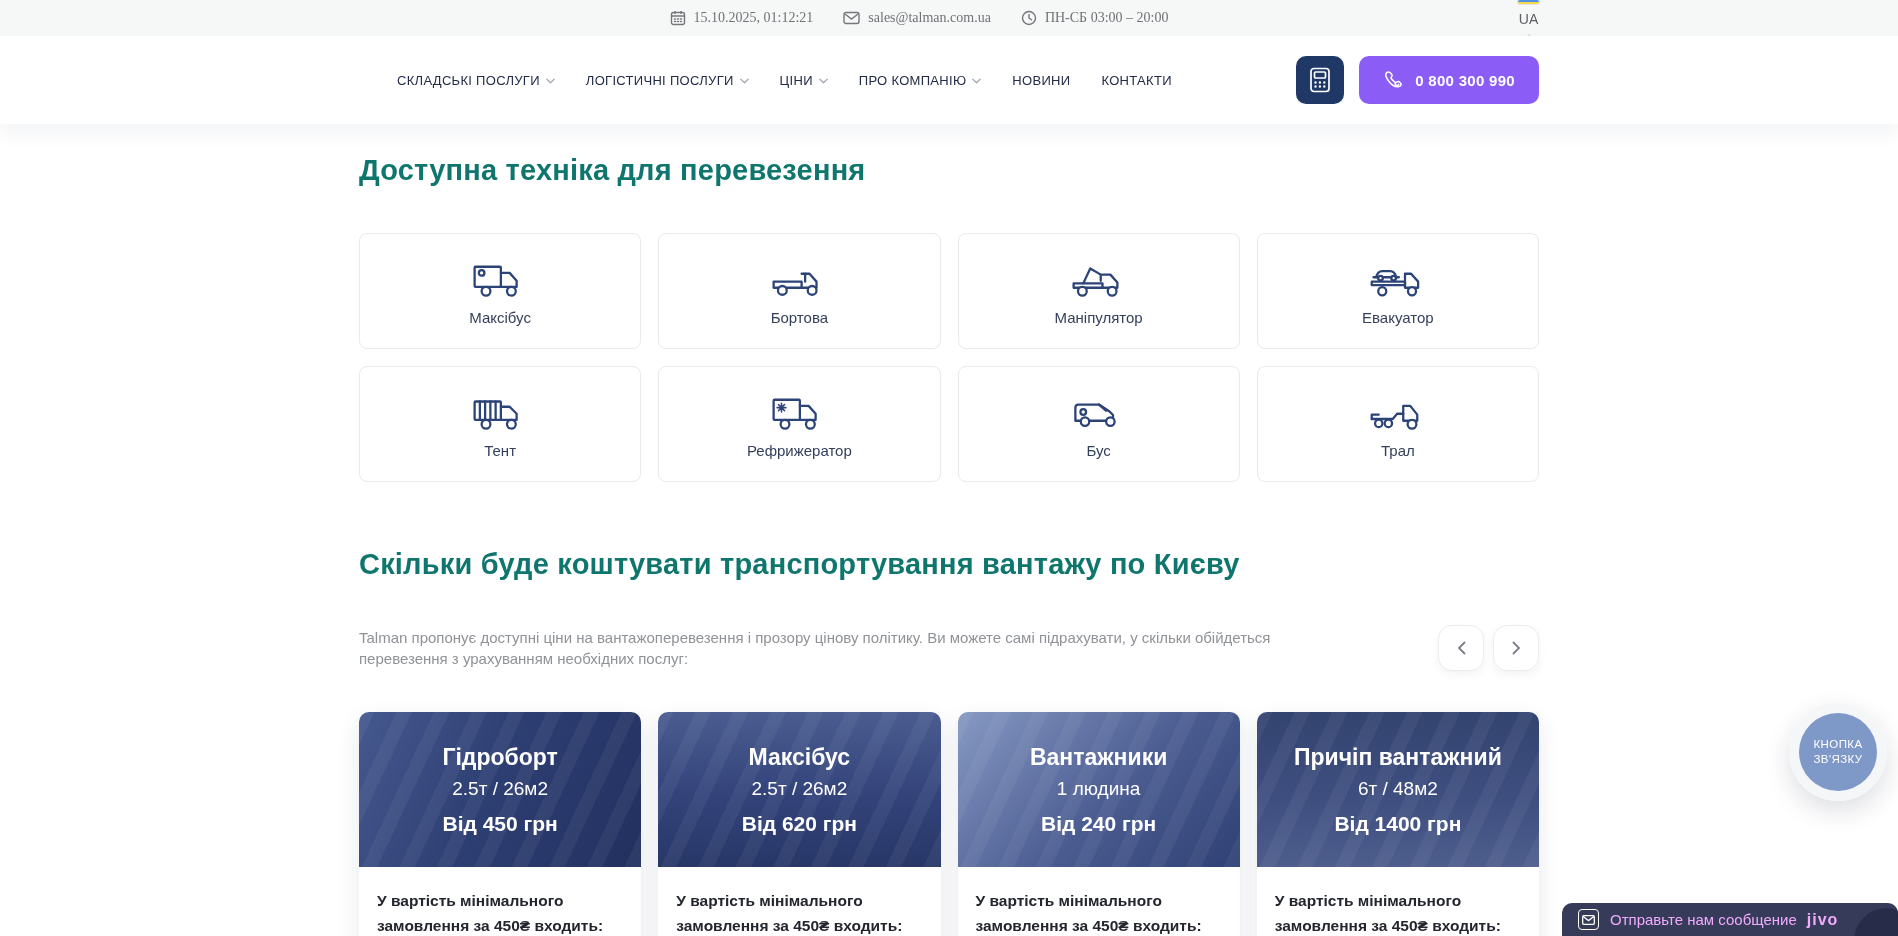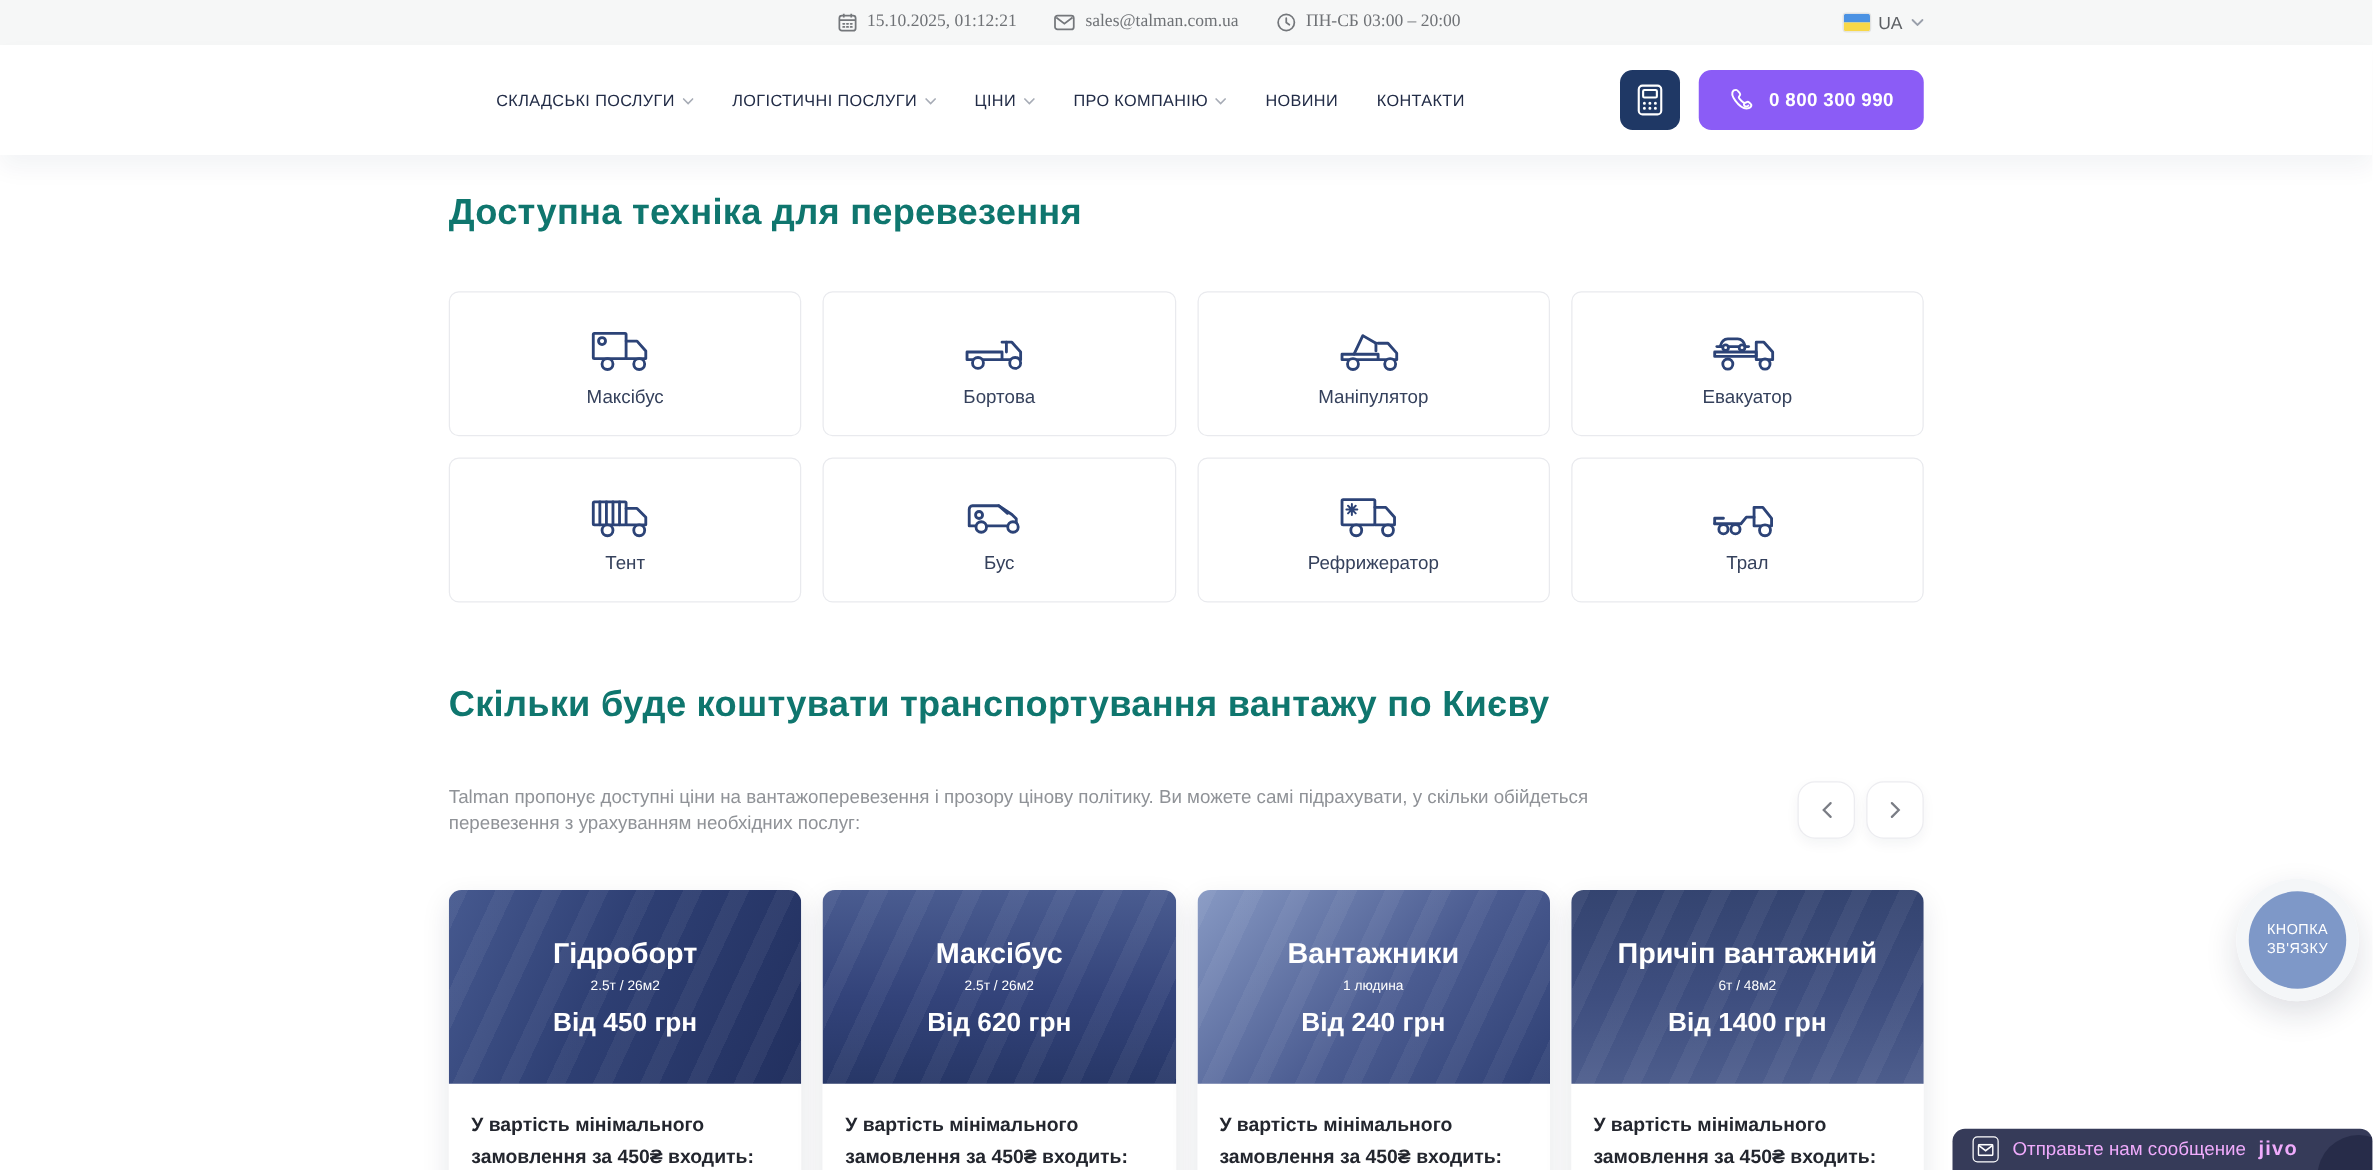--- a/index.html
+++ b/index.html
@@ -10,21 +10,21 @@
   }
   .container { width:1180px; margin:0 auto; position:relative; }
 
   
   .topbar { height:36px; background:#f6f7f7; }
   .topbar-inner { height:36px; display:flex; align-items:center; justify-content:center; }
   .topbar-center { display:flex; align-items:center; gap:30px; margin-right:60px;font-family:Liberation Serif, serif; }
   .tb-item { display:flex; align-items:center; gap:8px; color:#6f7276; font-size:14px; }
   .tb-item svg { display:block; }
   .lang { position:absolute; right:0; top:0; height:36px; display:flex; align-items:center; gap:7px;
-          color:#5d6064; font-size:14px; cursor:pointer; }
+          color:#5d6064; font-size:14px; cursor:pointer;flex-direction:column; }
   .flag { width:21px; height:14px; border-radius:2px; overflow:hidden; display:inline-block; box-shadow:0 0 0 1px rgba(0,0,0,.08); }
   .flag i { display:block; width:100%; height:50%; }
   .flag .f-top { background:#4b92e3; }
   .flag .f-bot { background:#f8d848; }
 
   
   .site-header { height:88px; background:#fff; box-shadow:0 10px 18px rgba(25,35,70,.05); position:relative; z-index:5; }
   .header-inner { height:88px; display:flex; align-items:center; }
   .logo { display:flex; flex-direction:column; align-items:center; line-height:1; cursor:pointer; margin-top:2px; }
   .logo-word { font-weight:800; font-size:23px; letter-spacing:3px; color:#1c3058; margin-top:-4px; }
@@ -64,21 +64,21 @@
   .price-card { border-radius:10px; background:#fff; box-shadow:0 8px 22px rgba(20,30,60,.10); overflow:hidden; }
   .price-photo { height:155px; display:flex; flex-direction:column; align-items:center; justify-content:center;
                  color:#fff; text-align:center; position:relative; }
   .photo-0 { background:linear-gradient(115deg,#46598f 0%,#2e3f73 45%,#22305f 100%); }
   .photo-1 { background:linear-gradient(180deg,#4a5c90 0%,#33437a 55%,#273767 100%); }
   .photo-2 { background:linear-gradient(135deg,#8799c3 0%,#4b5c91 55%,#2f4074 100%); }
   .photo-3 { background:linear-gradient(180deg,#344470 0%,#3e4e7f 55%,#4d5d8c 100%); }
   .price-photo::after { content:""; position:absolute; inset:0;
                  background:repeating-linear-gradient(115deg, rgba(255,255,255,.05) 0 14px, rgba(255,255,255,0) 14px 34px); }
   .pc-title { font-size:23px; font-weight:700; position:relative; z-index:1; }
-  .pc-sub   { font-size:11px; margin-top:7px; position:relative; z-index:1; }
+  .pc-sub   { font-size:19px; margin-top:7px; position:relative; z-index:1; }
   .pc-price { font-size:21px; font-weight:700; margin-top:12px; position:relative; z-index:1; }
   .pc-body  { padding:21px 18px 18px; font-size:15.5px; font-weight:700; line-height:25px; color:#23262e; }
 
   
   .connect-btn { position:absolute; width:98px; height:98px; border-radius:50%;
                  right:11px; top:703px; background:rgba(243,245,248,.95);
                  box-shadow:0 10px 26px rgba(20,30,60,.14);
                  display:flex; align-items:center; justify-content:center; cursor:pointer; z-index:20; }
   .connect-inner { width:78px; height:78px; border-radius:50%; background:#7e98c8; color:#fff;
                    display:flex; flex-direction:column; align-items:center; justify-content:center;
@@ -255,40 +255,40 @@
             <path d="M33 18h10l8 8v7H33"></path>
             <circle class="wh" cx="16" cy="38" r="5"></circle>
             <circle class="wh" cx="45" cy="38" r="5"></circle>
           </svg>
       </span>
       <span class="vehicle-label">Тент</span>
     </div>
     <div class="vehicle-card">
       <span class="v-icon">
         <svg viewBox="0 0 64 48">
+            <rect x="3" y="10" width="30" height="23" rx="1"></rect>
+            <path d="M12 14v10M7 19h10M8.5 15.5l7 7M15.5 15.5l-7 7" stroke-width="1.8"></path>
+            <path d="M33 17h10l8 9v7h-18"></path>
+            <circle class="wh" cx="16" cy="38" r="5"></circle>
+            <circle class="wh" cx="45" cy="38" r="5"></circle>
+          </svg>
+      </span>
+      <span class="vehicle-label">Рефрижератор</span>
+    </div>
+    <div class="vehicle-card">
+      <span class="v-icon">
+        <svg viewBox="0 0 64 48">
             <path d="M5 34V19c0-2 1-3.5 3-3.5h24l12 8 4 4v6.5z"></path>
             <path d="M32 15.5l8 7"></path>
             <circle cx="14" cy="24" r="3.2"></circle>
             <circle class="wh" cx="16" cy="35" r="4.8"></circle>
             <circle class="wh" cx="45" cy="35" r="4.8"></circle>
           </svg>
       </span>
       <span class="vehicle-label">Бус</span>
-    </div>
-    <div class="vehicle-card">
-      <span class="v-icon">
-        <svg viewBox="0 0 64 48">
-            <rect x="3" y="10" width="30" height="23" rx="1"></rect>
-            <path d="M12 14v10M7 19h10M8.5 15.5l7 7M15.5 15.5l-7 7" stroke-width="1.8"></path>
-            <path d="M33 17h10l8 9v7h-18"></path>
-            <circle class="wh" cx="16" cy="38" r="5"></circle>
-            <circle class="wh" cx="45" cy="38" r="5"></circle>
-          </svg>
-      </span>
-      <span class="vehicle-label">Рефрижератор</span>
     </div>
     <div class="vehicle-card">
       <span class="v-icon">
         <svg viewBox="0 0 64 48">
             <path d="M2 32h24l5-6h7"></path>
             <path d="M2 32v-5h8"></path>
             <path d="M38 17h8l8 10v7H38z"></path>
             <circle class="wh" cx="10" cy="37" r="4.2"></circle>
             <circle class="wh" cx="21" cy="37" r="4.2"></circle>
             <circle class="wh" cx="48" cy="38" r="5"></circle>

